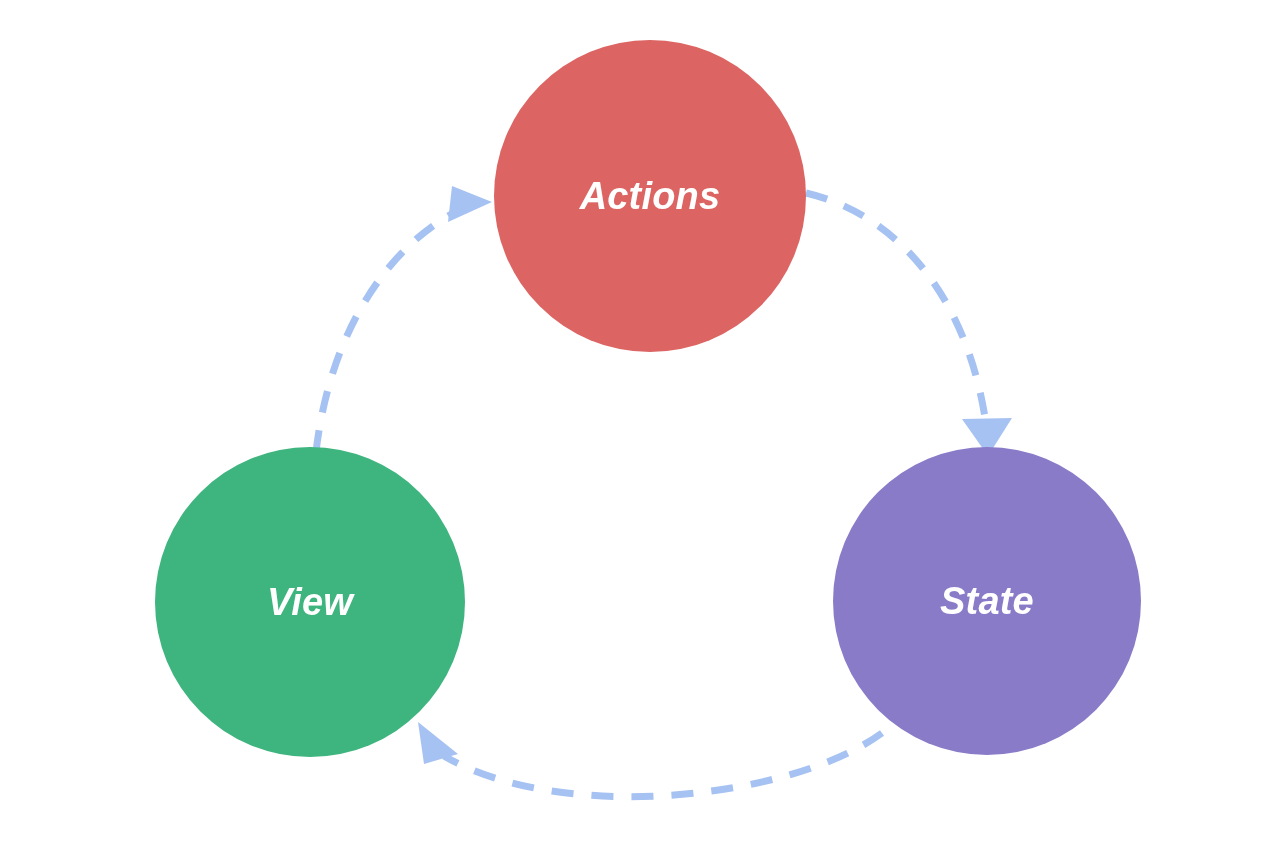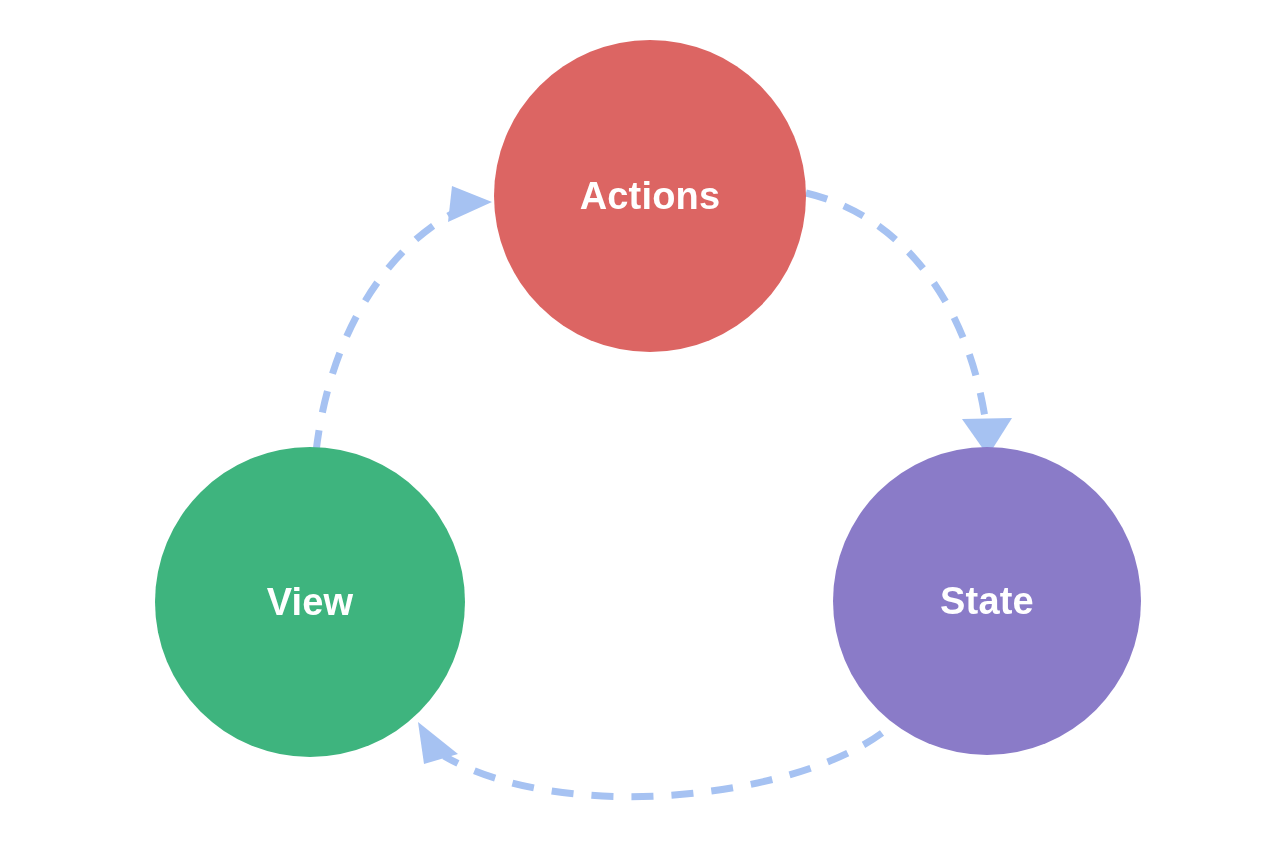--- a/index.html
+++ b/index.html
@@ -11,20 +11,21 @@
     width: 1280px;
     height: 866px;
     font-family: "Liberation Sans", sans-serif;
     overflow: hidden;
   }
   #diagram-root {
     position: relative;
     width: 1280px;
     height: 647px;
     background: #ffffff;
+    font-style: italic;
   }
   #flow-svg {
     display: block;
     width: 1280px;
     height: 866px;
   }
   .node-label {
     font-family: "Liberation Sans", sans-serif;
     font-weight: bold;
     font-size: 38px;

